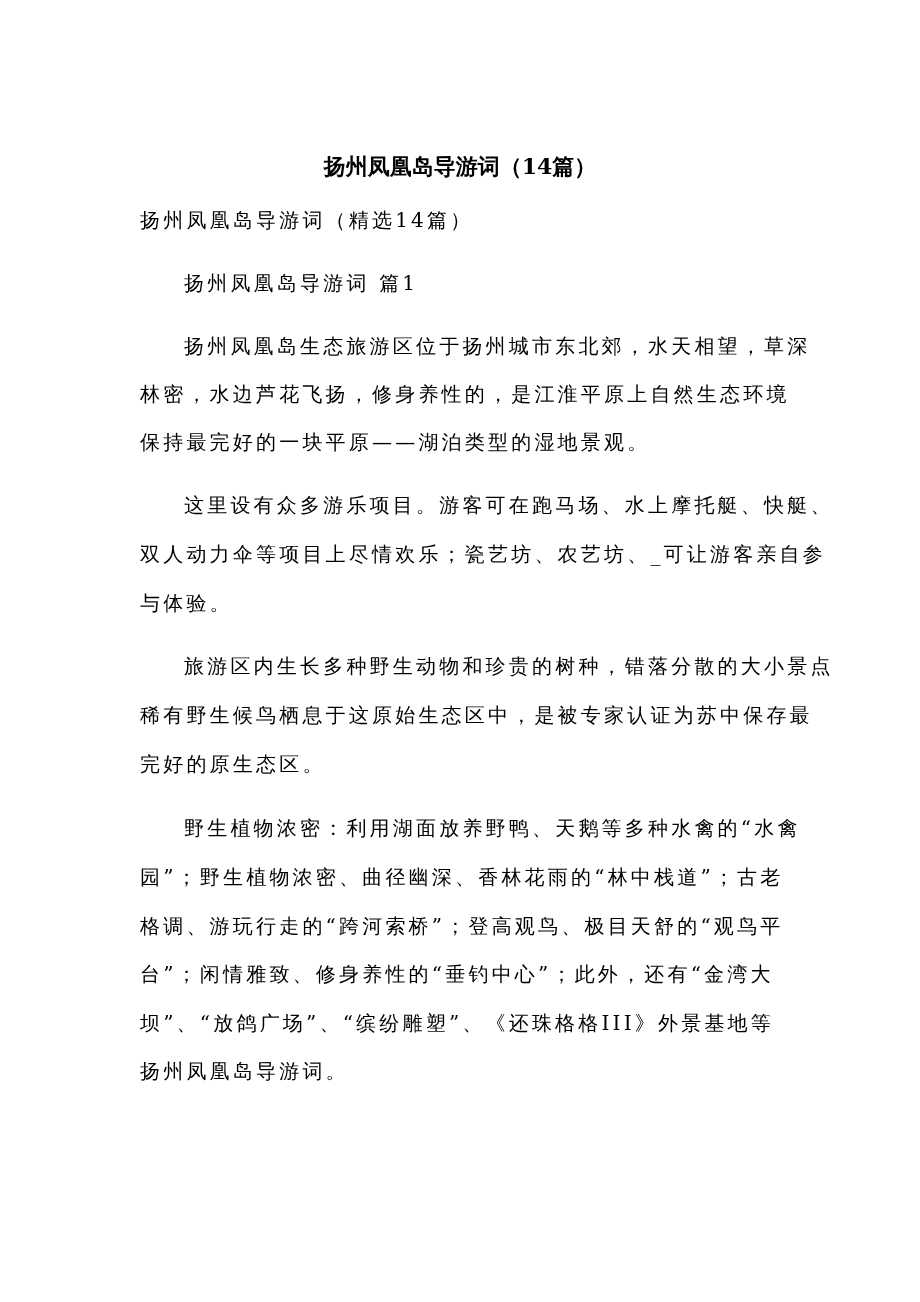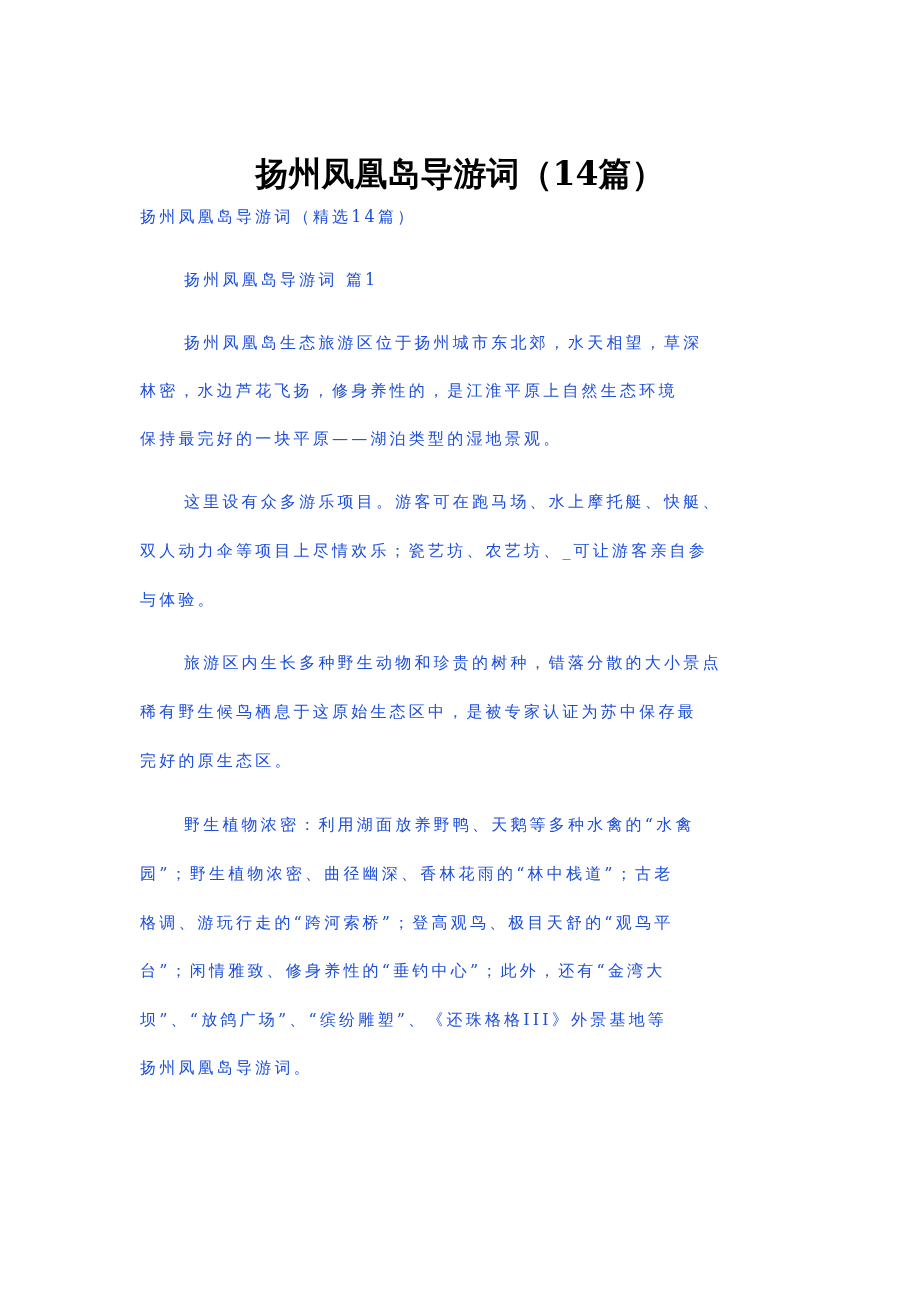--- a/index.html
+++ b/index.html
@@ -1,22 +1,22 @@
 <!DOCTYPE html>
 <html><head>
 <meta charset="utf-8">
 <style>
   html, body { margin: 0; padding: 0; background: #ffffff; }
   body { width: 920px; height: 1302px; position: relative; overflow: hidden;
          font-family: "DejaVu Serif", "Liberation Serif", serif; color: #111; }
   .page { position: absolute; left: 0; top: 0; width: 920px; height: 1302px; }
   .title { position: absolute; left: 0; width: 920px; top: 152px; text-align: center;
-           font-size: 33px; font-weight: bold; letter-spacing: 0px; color: #000; }
-  .line { position: absolute; left: 140px; white-space: nowrap; font-size: 16px;
-          letter-spacing: 3.2px; color: #1d4ed8; }
+           font-size: 22px; font-weight: bold; letter-spacing: 0px; color: #000; }
+  .line { position: absolute; left: 140px; white-space: nowrap; font-size: 20px;
+          letter-spacing: 3.2px; color: #000000; }
   .indent { left: 184px; }
 </style>
 </head>
 <body>
 
 <div class="page">
   <div class="title">扬州凤凰岛导游词（14篇）</div>
 
   <div class="line" style="top:207px;">扬州凤凰岛导游词（精选14篇）</div>
 

